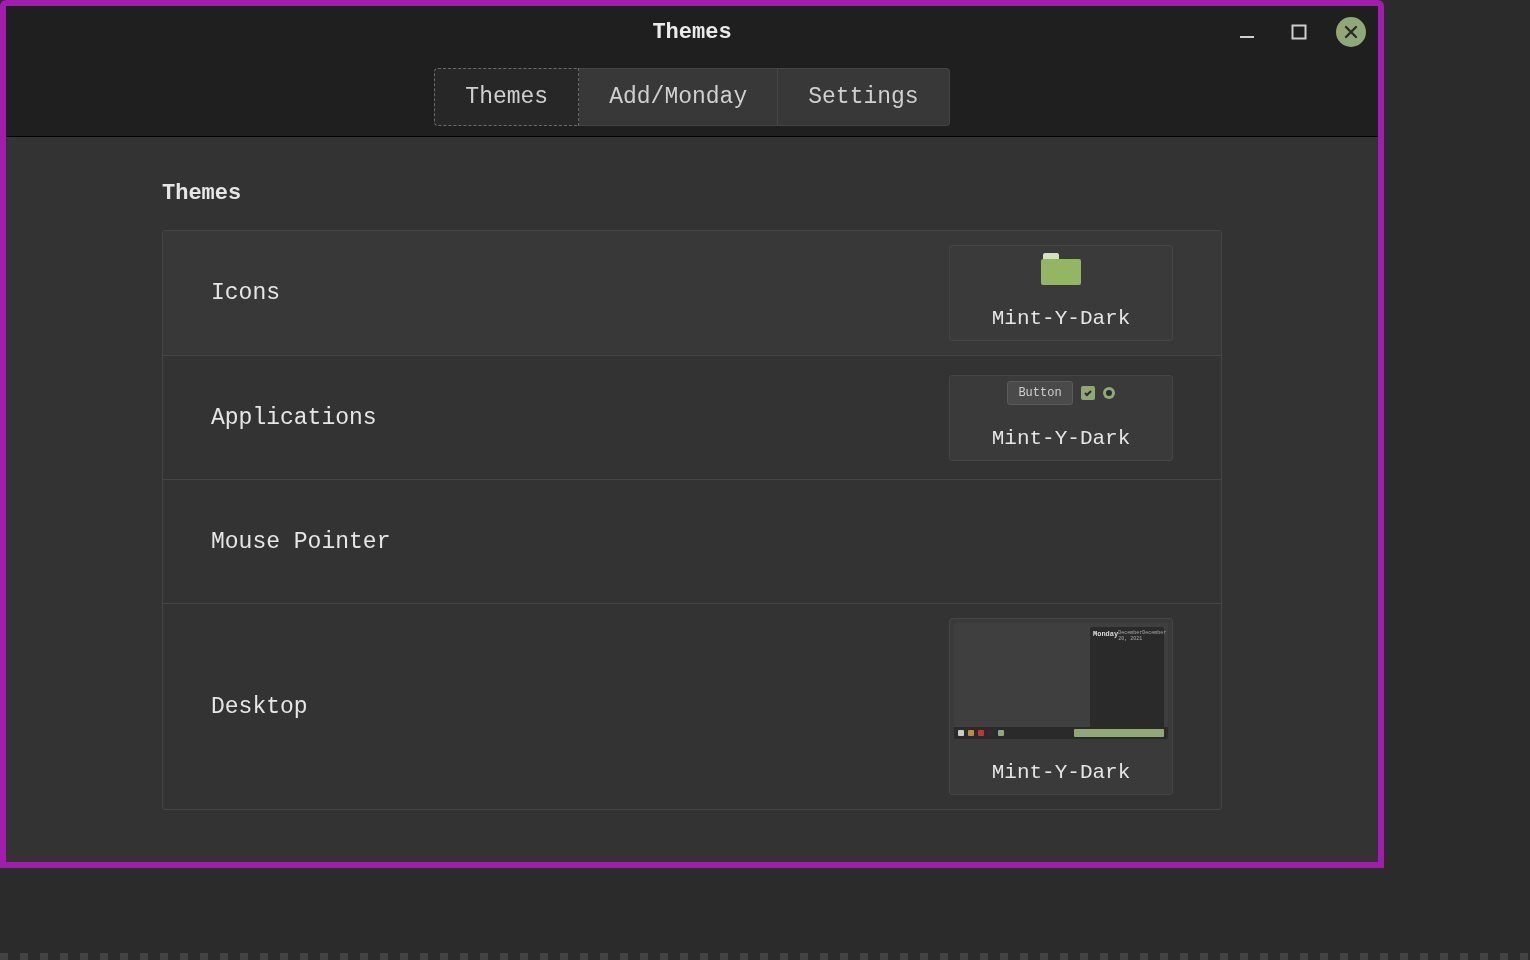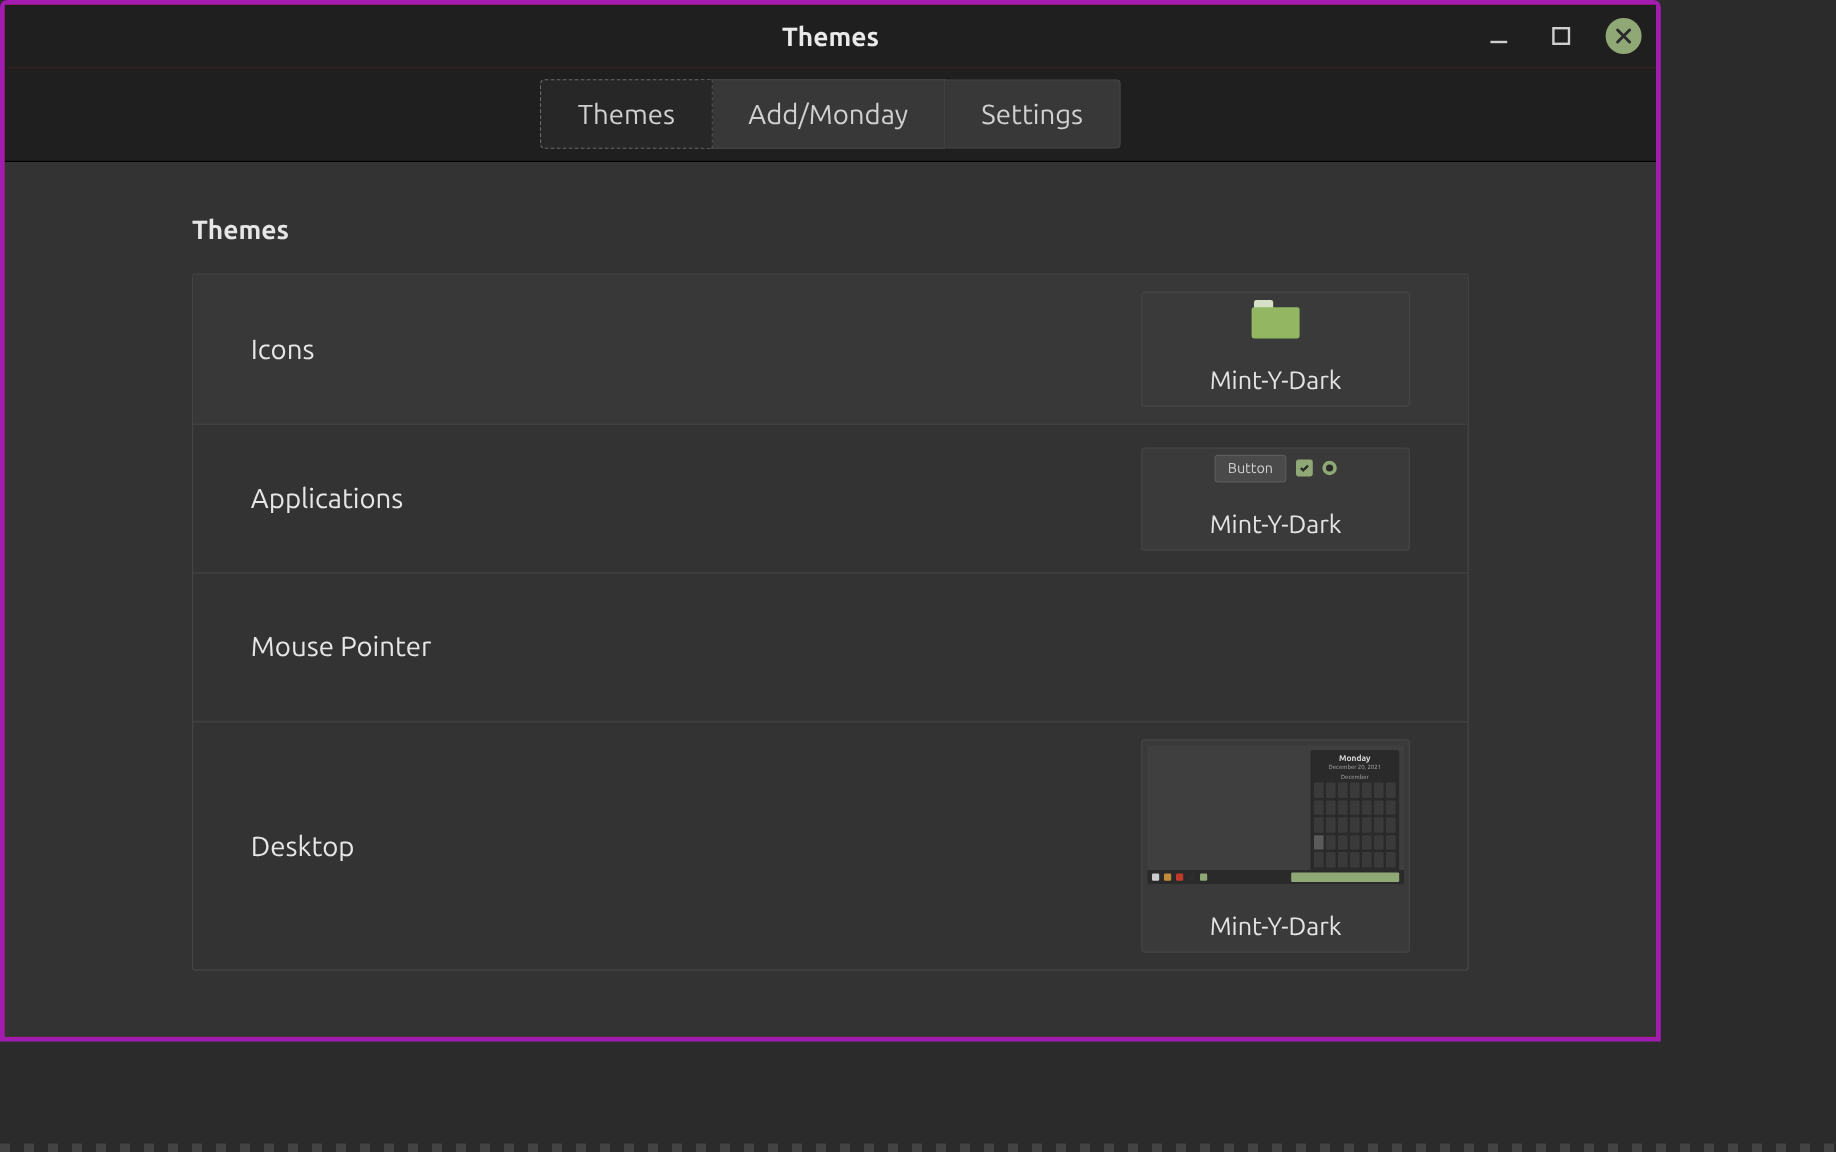--- a/index.html
+++ b/index.html
@@ -8,26 +8,27 @@
     height: 960px;
     background: #2b2b2b;
     font-family: "Ubuntu", "Noto Sans", sans-serif;
     color: #e6e6e6;
     overflow: hidden;
     position: relative;
   }
   .window {
     width: 1384px;
     height: 868px;
-    background: #b91c1c;
-    border: 4px solid #a21caf;
+    background: #8b5cf6;
+    border: 6px solid #a21caf;
     border-radius: 6px 6px 0 0;
     position: relative;
     display: flex;
     flex-direction: column;
+    font-family: Liberation Mono, monospace;
   }
   .titlebar {
     height: 52px;
     background: #1f1f1f;
     display: flex;
     align-items: center;
     justify-content: center;
     position: relative;
   }
   .titlebar-title {
@@ -236,21 +237,20 @@
   }
   .cal {
     position:absolute;
     right:4px; top:4px;
     width: 74px;
     height: 109px;
     background:#2a2a2a;
     border-radius:2px;
     padding:3px;
     display:flex;
-    flex-direction:column;
   }
   .cal-title{
     text-align:center;
     font-size:7px;
     font-weight:700;
     color:#ddd;
   }
   .cal-sub{
     text-align:center;
     font-size:5px;

